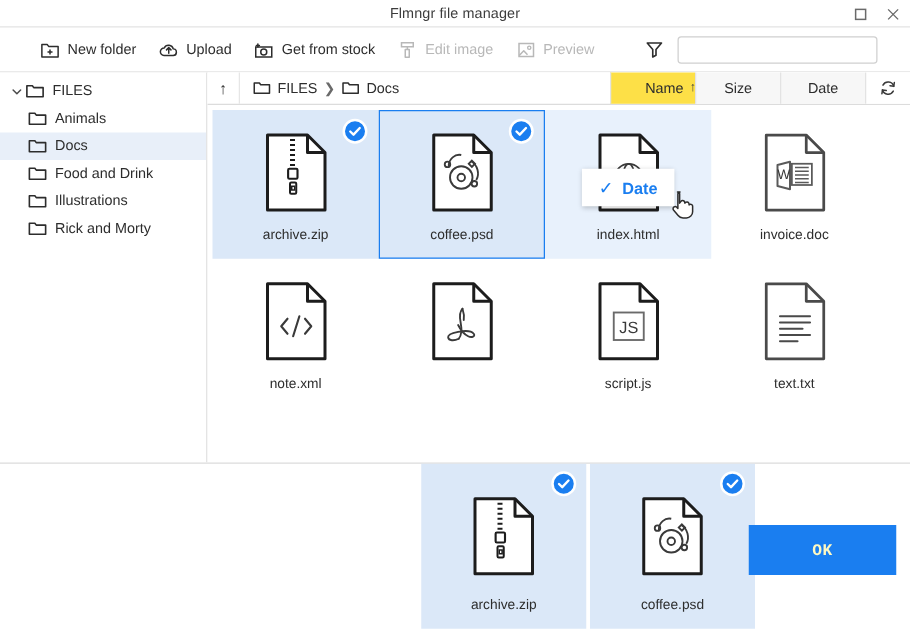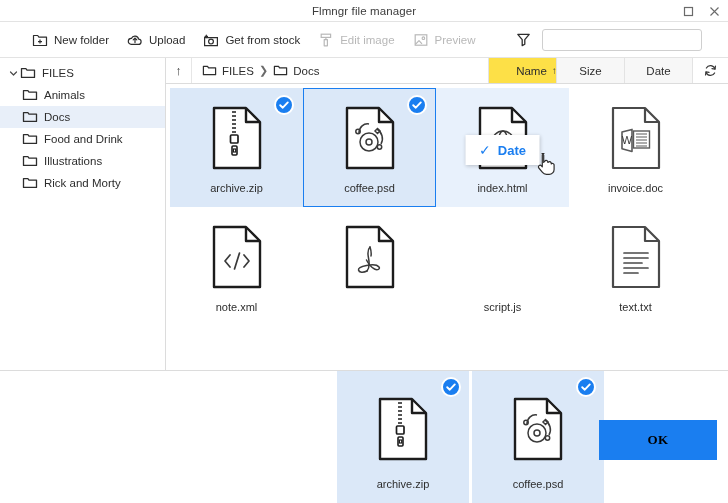--- a/index.html
+++ b/index.html
@@ -330,25 +330,25 @@
     font-size: 11px;
     color: #2d2d2d;
   }
   .ok-btn {
     position: absolute;
     right: 11px;
     top: 49px;
     width: 118px;
     height: 40px;
     background: #1a7ef0;
-    color: #000000;
+    color: #fef9c3;
     border: none;
     font-size: 13px;
     font-weight: bold;
-    font-family: Liberation Serif, serif;
+    font-family: Liberation Mono, monospace;
     cursor: pointer;
     letter-spacing: .3px;
   }
 </style>
 </head>
 <body>
 
 <div id="app">
 
   <div class="titlebar">
@@ -653,20 +653,28 @@
               <g fill="none" stroke="#3a3a3a" stroke-width="1.5" stroke-linecap="round">
                 <path d="M26 22c-2 2-2.5 6-1.5 11 1 5 1 10-1.5 13"></path>
                 <path d="M23 46c-4 2-8 1.5-8.5-1-.4-2 3-3.5 8-4.5 5-1 10.5-1 12.5 1.5 1.5 2-1.5 3.5-4.5 2-3-1.5-6-5-8-9"></path>
                 <path d="M26 22c1 3 1.5 6 1 9"></path>
               </g>
             </svg>
           </div>
         </div>
 
         <div class="tile">
+          <div class="thumb">
+            <svg width="52" height="64" viewBox="0 0 52 64">
+              <path d="M3 2h32l14 14v46H3z" fill="#fff" stroke="#1c1c1c" stroke-width="2.4" stroke-linejoin="round"></path>
+              <path d="M35 2v14h14" fill="none" stroke="#1c1c1c" stroke-width="2.4" stroke-linejoin="round"></path>
+              <rect x="14" y="25" width="24" height="22" fill="#fff" stroke="#6a6a6a" stroke-width="1.5"></rect>
+              <text x="26" y="41" font-family="Liberation Sans, sans-serif" font-size="13" fill="#3a3a3a" text-anchor="middle">JS</text>
+            </svg>
+          </div>
           <div class="fname">script.js</div>
         </div>
 
         <div class="tile">
           <div class="thumb">
             <svg width="52" height="64" viewBox="0 0 52 64">
               <path d="M3 2h32l14 14v46H3z" fill="#fff" stroke="#4a4a4a" stroke-width="2.2" stroke-linejoin="round"></path>
               <path d="M35 2v14h14" fill="none" stroke="#4a4a4a" stroke-width="2.2" stroke-linejoin="round"></path>
               <g stroke="#4a4a4a" stroke-width="1.7" stroke-linecap="round">
                 <path d="M14 28h24M14 33h24M14 38h18M14 43h24M14 48h14"></path>

